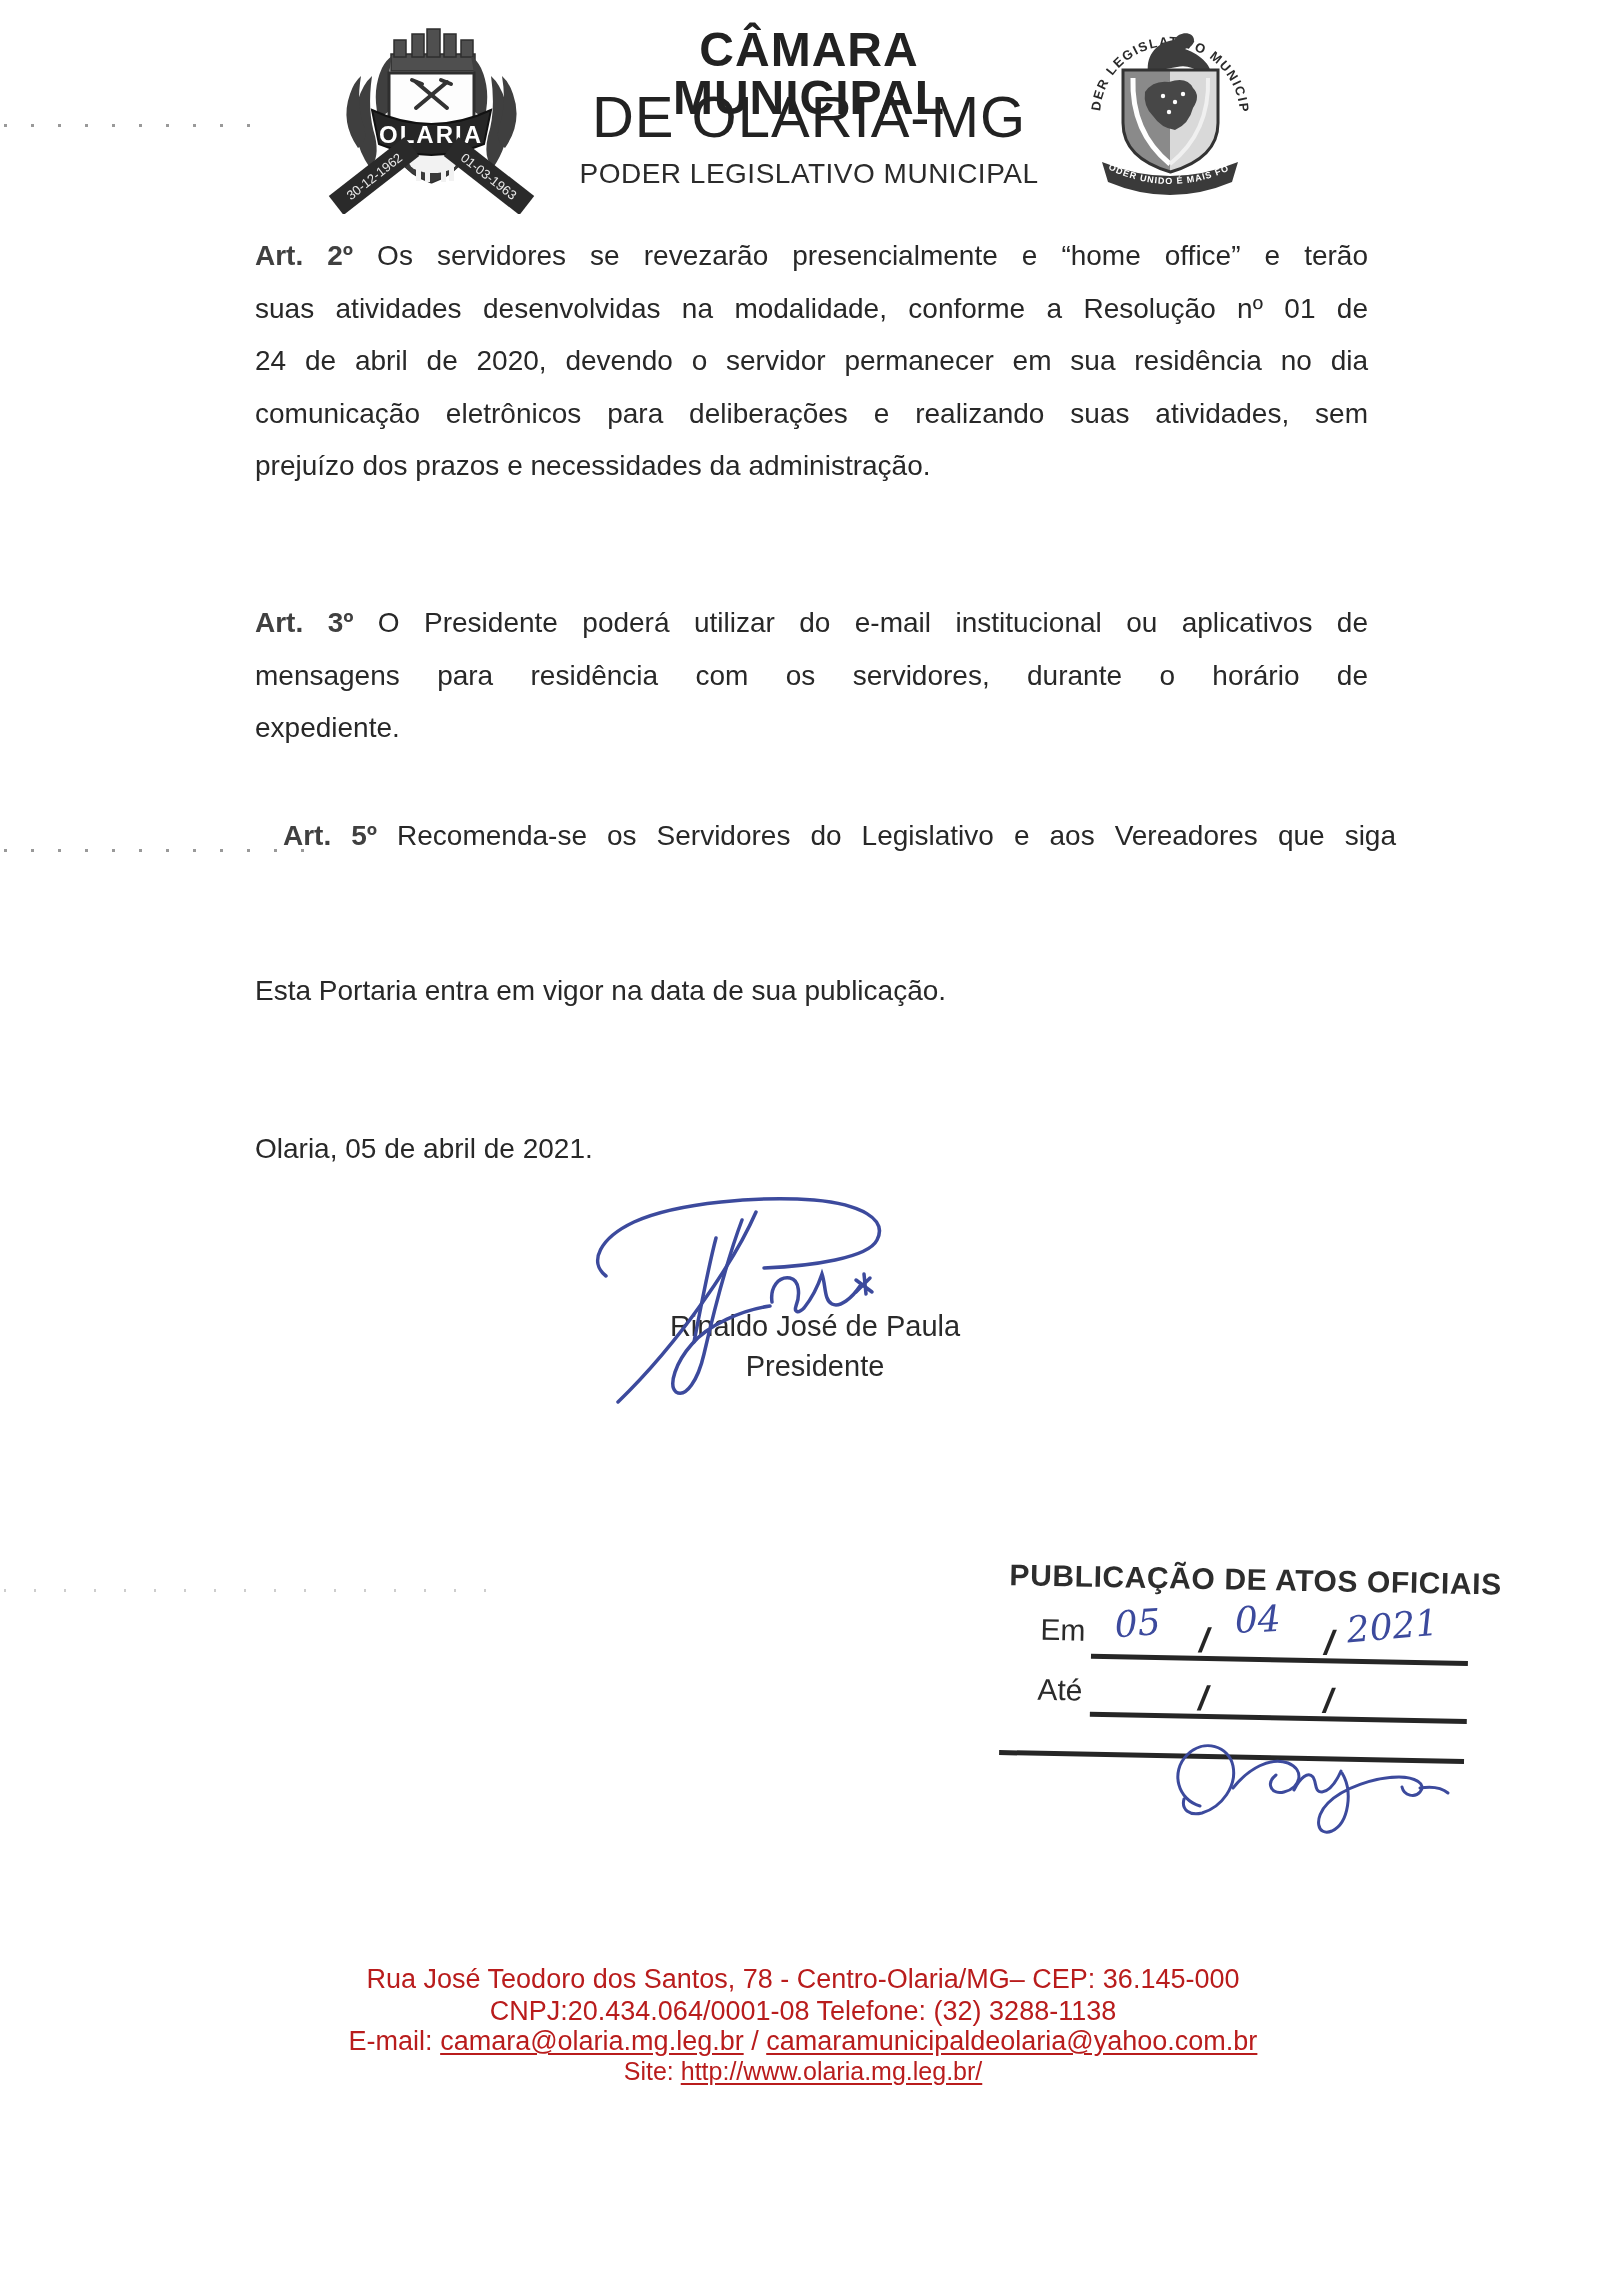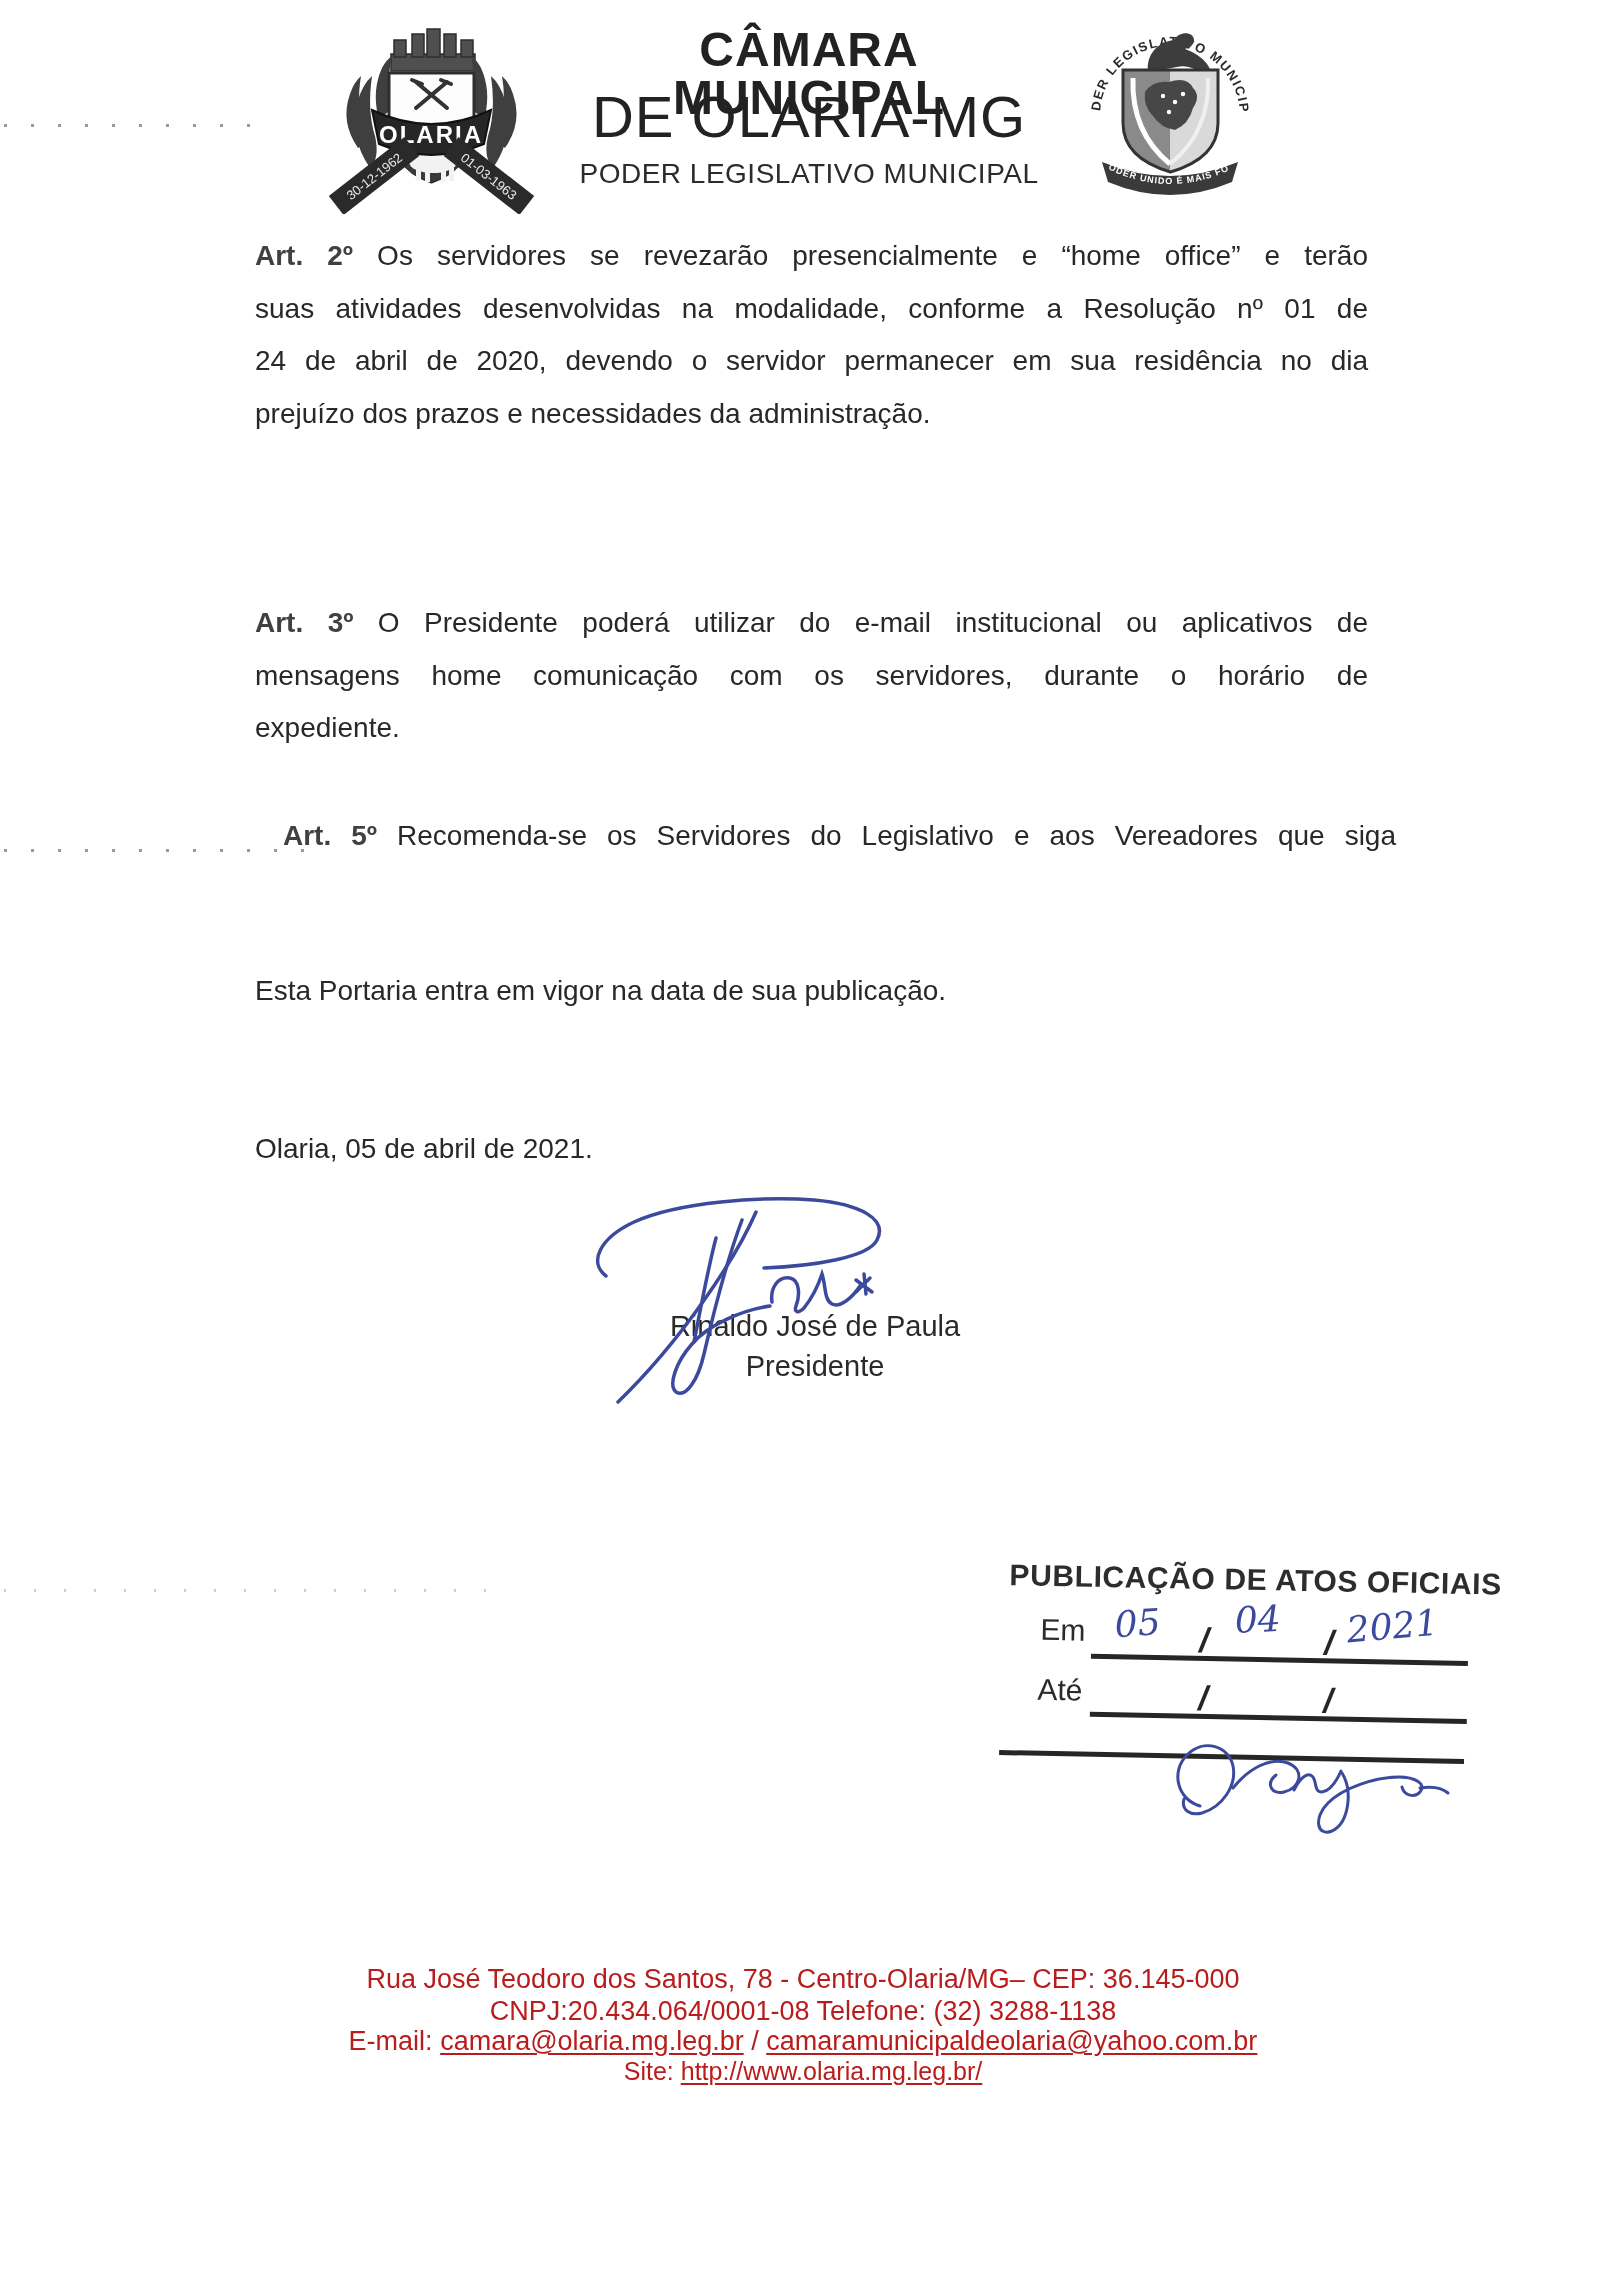--- a/index.html
+++ b/index.html
@@ -143,26 +143,27 @@
     <path d="M20,152 Q88,180 156,152 L150,172 Q88,198 26,172 Z" fill="#3a3a3a"></path>
     <text font-size="9" font-weight="bold" fill="#ffffff" letter-spacing="1" font-family="Liberation Sans, sans-serif">
       <textPath href="#sealArcBottom" startOffset="50%" text-anchor="middle">O PODER UNIDO É MAIS FORTE</textPath>
     </text>
   </svg>
 
   <div class="para" style="top:230px;">
     <div class="jline"><b>Art. 2º</b> <span>Os servidores se revezarão presencialmente e “home office” e terão</span></div>
     <div class="jline">suas atividades desenvolvidas na modalidade, conforme a Resolução nº 01 de</div>
     <div class="jline">24 de abril de 2020, devendo o servidor permanecer em sua residência no dia</div>
+    <div class="jline">comunicação eletrônicos para deliberações e realizando suas atividades, sem</div>
     <div class="lline">prejuízo dos prazos e necessidades da administração.</div>
   </div>
 
   <div class="para" style="top:597px;">
     <div class="jline"><b>Art. 3º</b> <span>O Presidente poderá utilizar do e-mail institucional ou aplicativos de</span></div>
-    <div class="jline">mensagens home comunicação com os servidores, durante o horário de</div>
+    <div class="jline">mensagens para residência com os servidores, durante o horário de</div>
     <div class="lline">expediente.</div>
   </div>
 
   <div class="para" style="top:810px;margin-left:28px;">
     <div class="jline"><b>Art. 5º</b> <span>Recomenda-se os Servidores do Legislativo e aos Vereadores que siga</span></div>
   </div>
 
   <div class="para lline" style="top:965px;">Esta Portaria entra em vigor na data de sua publicação.</div>
 
   <div class="para lline" style="top:1123px;">Olaria, 05 de abril de 2021.</div>

